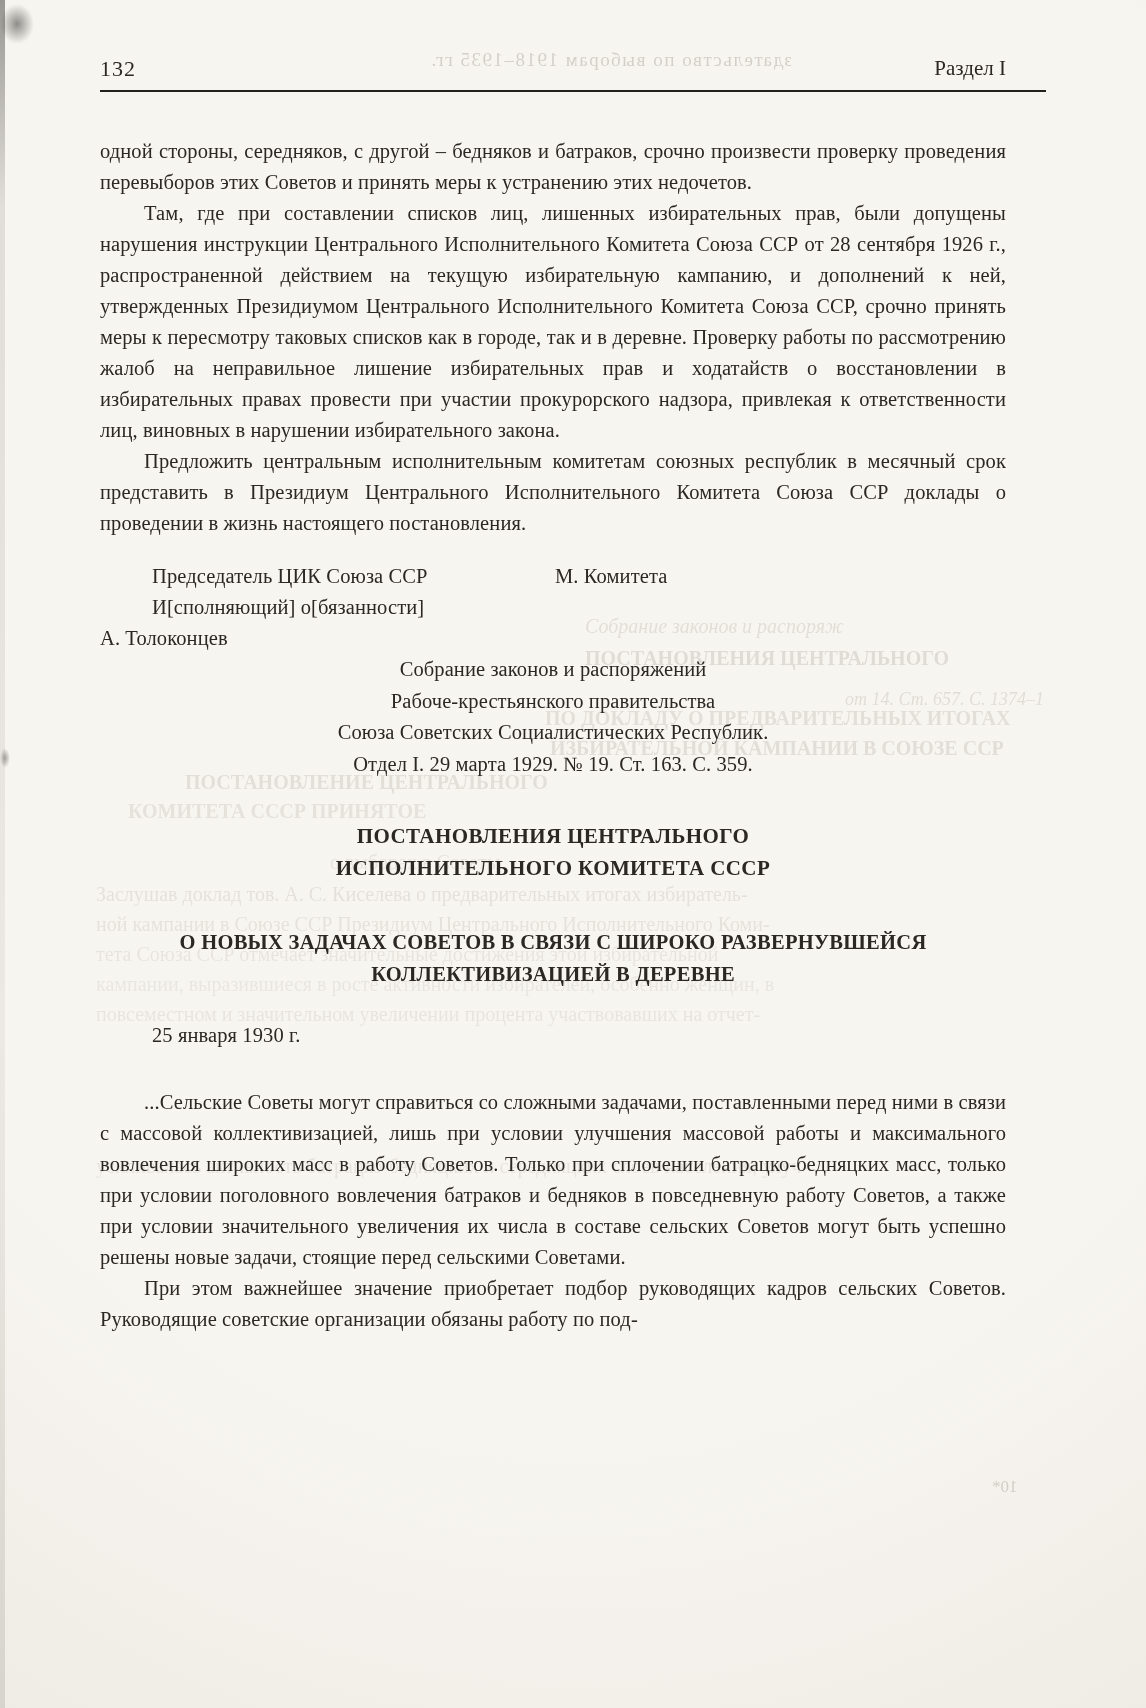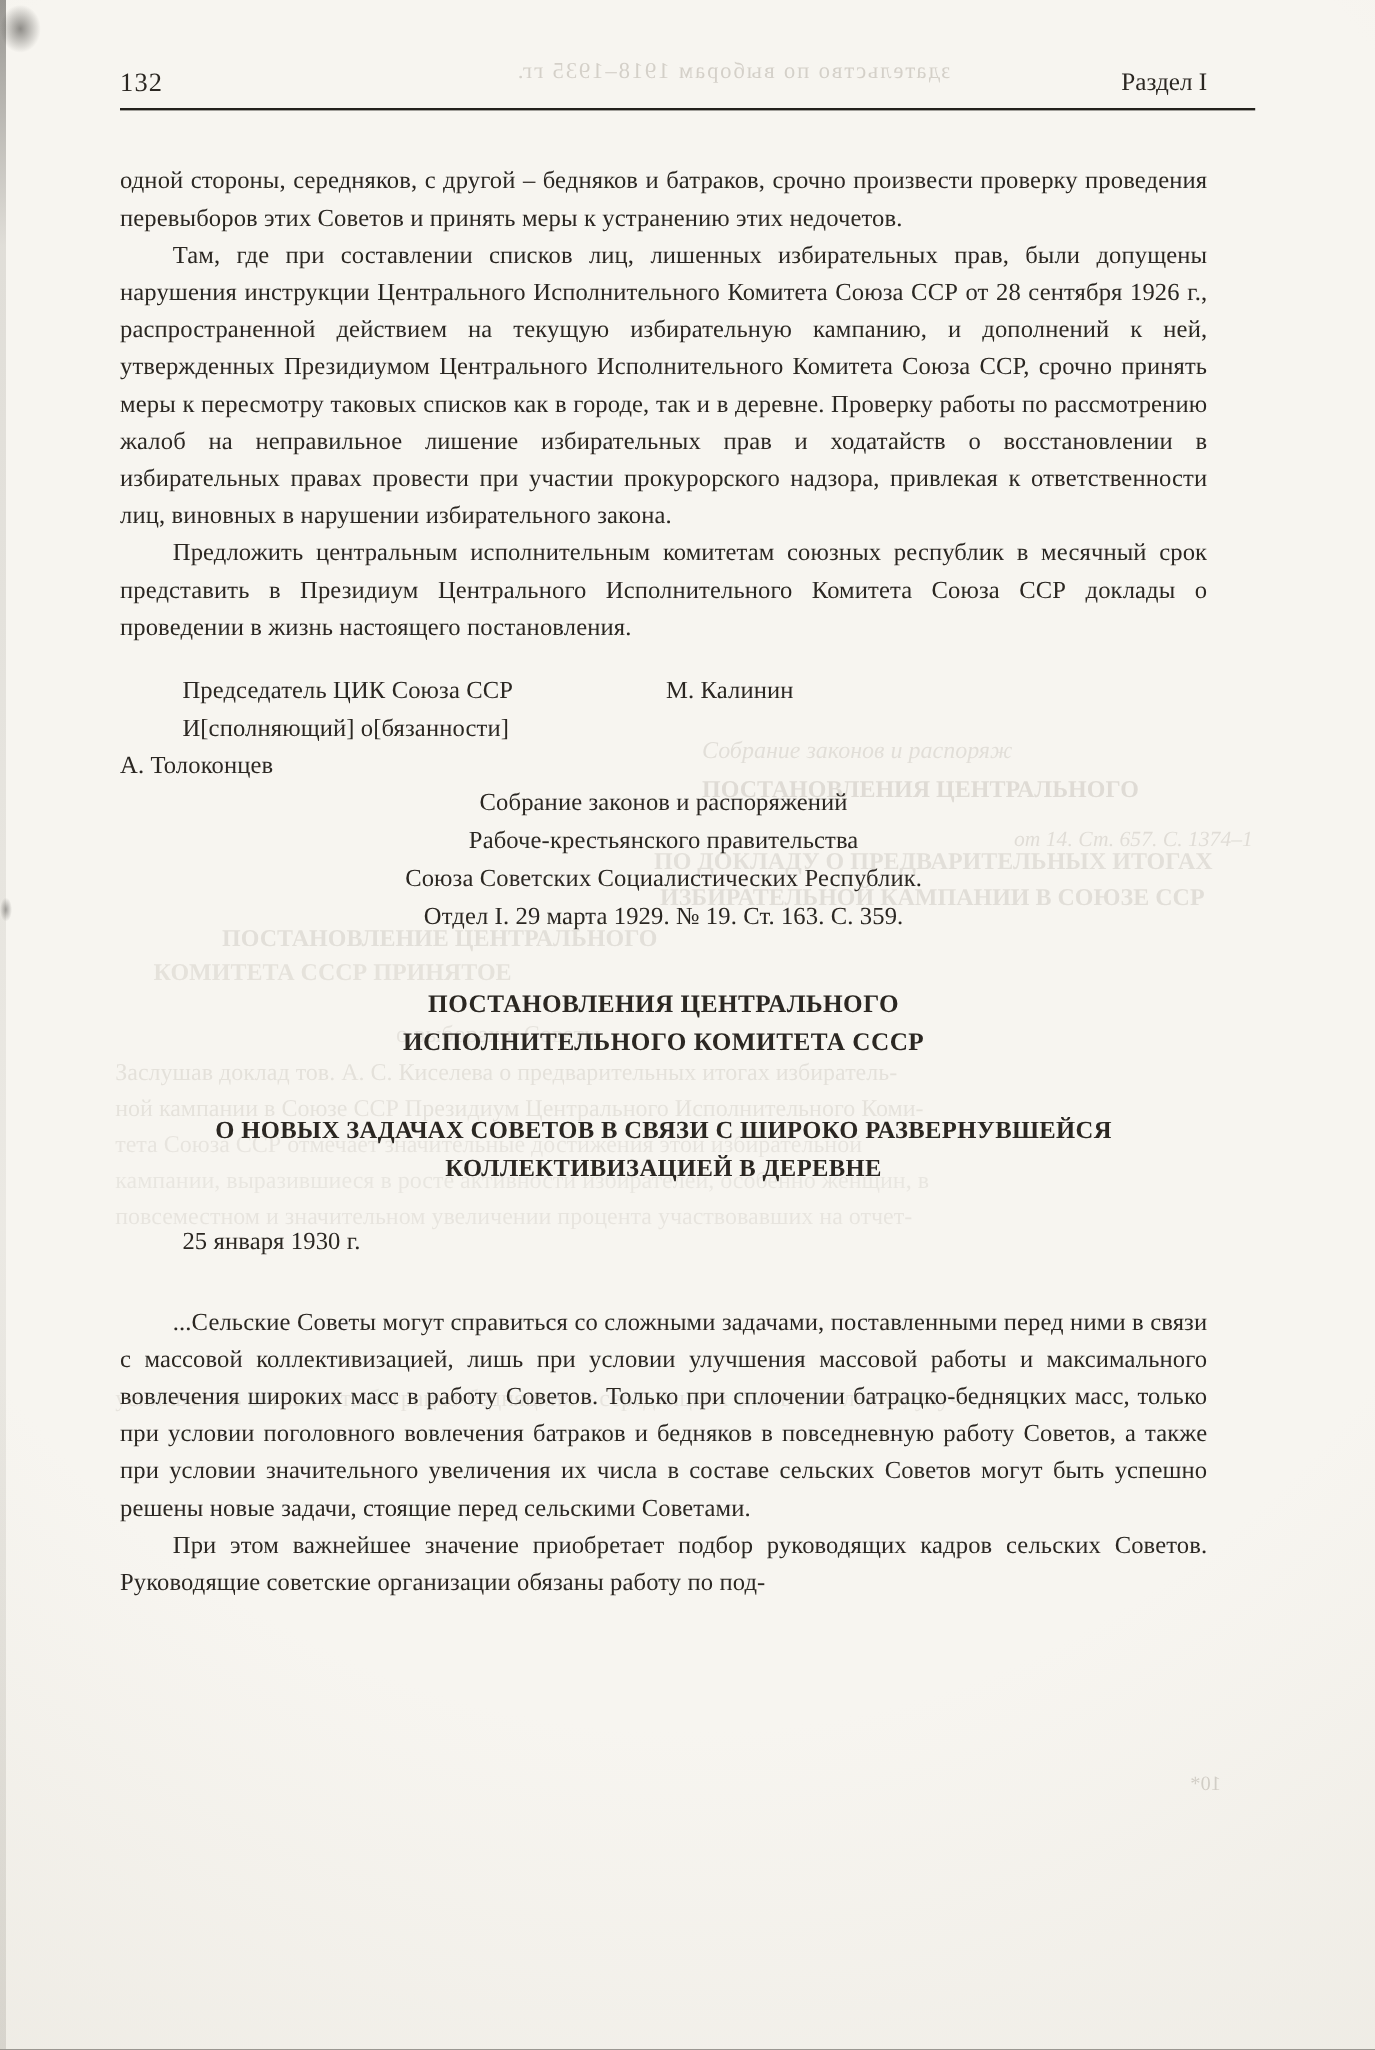--- a/index.html
+++ b/index.html
@@ -100,21 +100,21 @@
 
     <div class="textcol">
 
       <p class="body-p">одной стороны, середняков, с другой – бедняков и батраков, срочно произвести проверку проведения перевыборов этих Советов и принять меры к устранению этих недочетов.</p>
       <p class="body-p indent">Там, где при составлении списков лиц, лишенных избирательных прав, были допущены нарушения инструкции Центрального Исполнительного Комитета Союза ССР от 28 сентября 1926 г., распространенной действием на текущую избирательную кампанию, и дополнений к ней, утвержденных Президиумом Центрального Исполнительного Комитета Союза ССР, срочно принять меры к пересмотру таковых списков как в городе, так и в деревне. Проверку работы по рассмотрению жалоб на неправильное лишение избирательных прав и ходатайств о восстановлении в избирательных правах провести при участии прокурорского надзора, привлекая к ответственности лиц, виновных в нарушении избирательного закона.</p>
       <p class="body-p indent">Предложить центральным исполнительным комитетам союзных республик в месячный срок представить в Президиум Центрального Исполнительного Комитета Союза ССР доклады о проведении в жизнь настоящего постановления.</p>
 
       <div class="sigs">
         <div class="sig-row">
           <span class="sig-left">Председатель ЦИК Союза ССР</span>
-          <span class="sig-name">М. Калинин</span>
+          <span class="sig-name">М. Комитета</span>
         </div>
         <div class="sig-row">
           <span class="sig-left">И[сполняющий] о[бязанности]</span>
         </div>
         <div class="sig-row">
           <span class="sig-name">А. Толоконцев</span>
         </div>
       </div>
 
       <div class="source">

